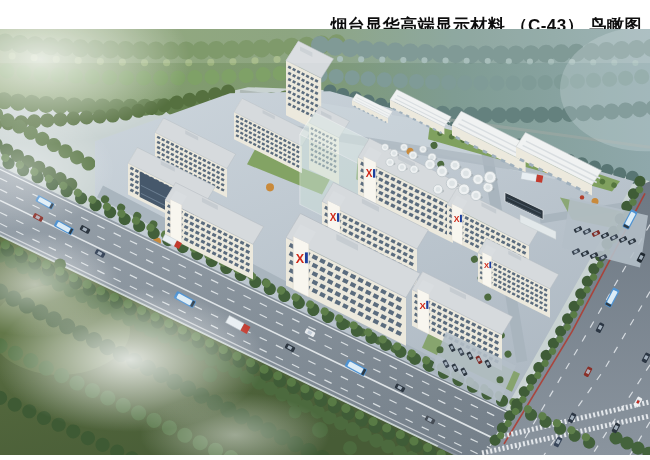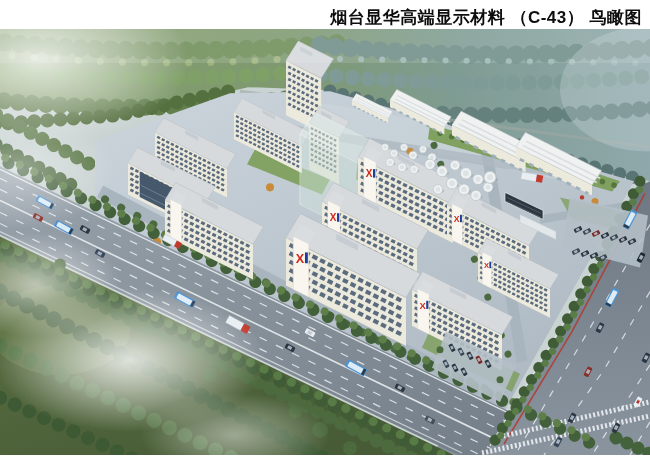--- a/index.html
+++ b/index.html
@@ -3,21 +3,21 @@
 <meta charset="utf-8">
 <style>
   :root{
     --wall:#ece9dd; --wall-light:#f7f4ea; --win:#5b6c7e; --roof:#d6dadd;
     --lawn:#7c9e58; --bus-blue:#4f93d2; --logo-red:#d02818; --logo-blue:#1d3f9c;
     --tree-dark:#42603a; --tree-mid:#5e7f4a; --pavement:#bcc7d0; --glass:#46586b;
   }
   html,body{margin:0;padding:0;background:#ffffff;}
   .page{position:relative;width:650px;height:460px;background:#ffffff;overflow:hidden;
         font-family:"Liberation Sans","DejaVu Sans",sans-serif;}
-  .title{position:absolute;top:6px;right:8px;width:642px;text-align:right;
+  .title{position:absolute;top:14px;right:8px;width:642px;text-align:right;
          font-size:17px;font-weight:bold;color:#0d0d0d;letter-spacing:0.5px;
          white-space:nowrap;}
   .render{position:absolute;top:29px;left:0;width:650px;height:426px;display:block;}
 </style>
 </head>
 <body>
 
 <div class="page">
   <div class="title">烟台显华高端显示材料 （C-43） 鸟瞰图</div>
 

